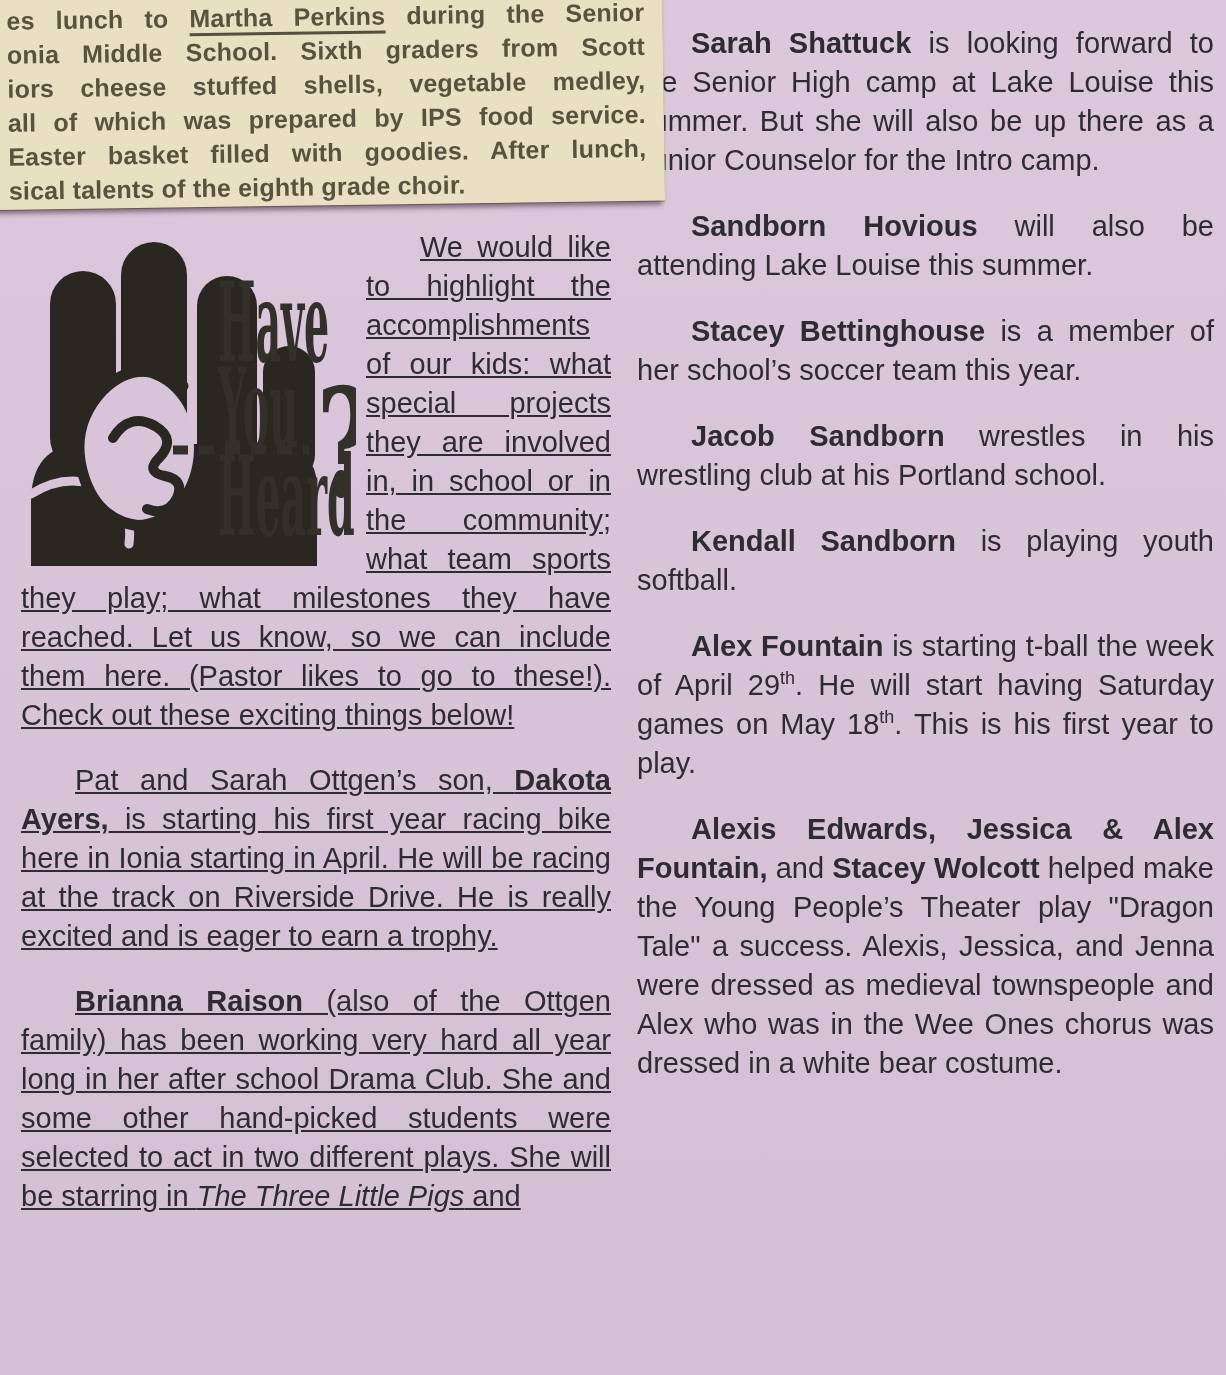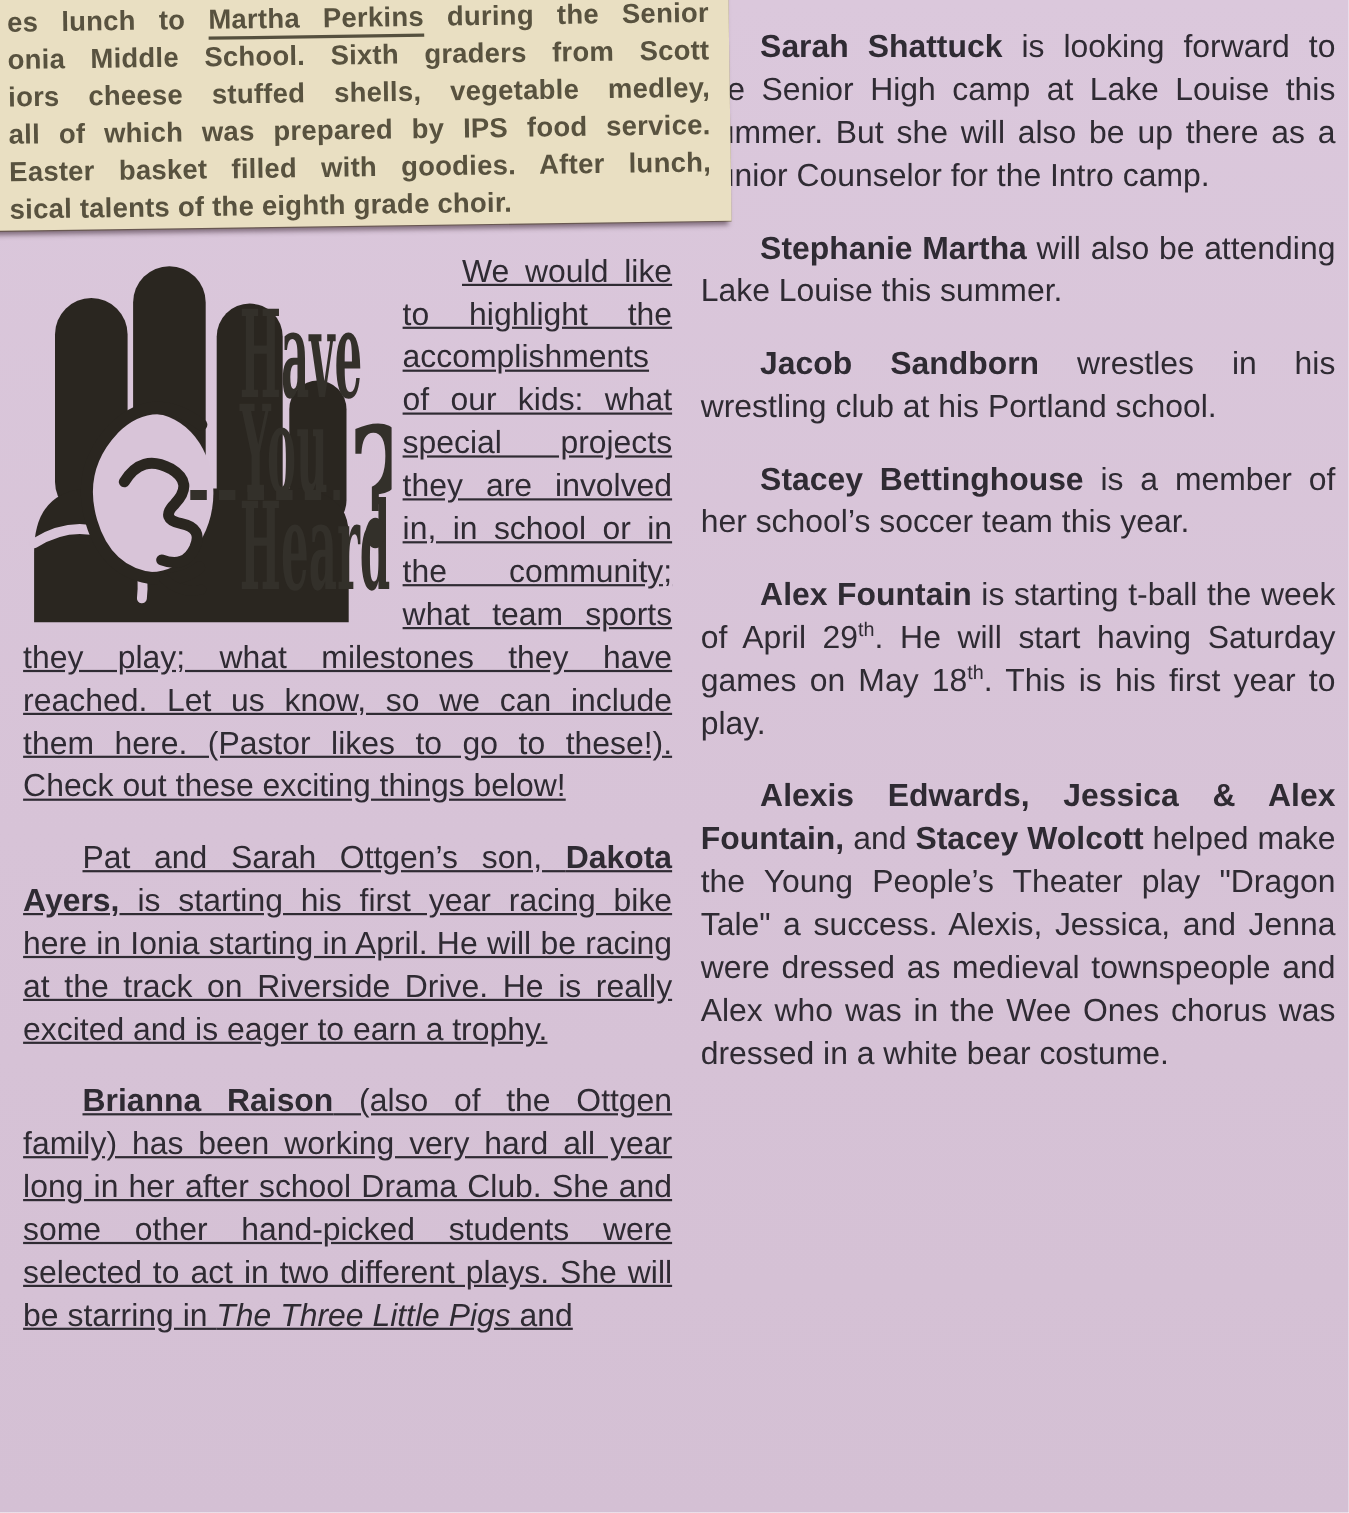--- a/index.html
+++ b/index.html
@@ -78,23 +78,24 @@
       <line x1="152" y1="216" x2="288" y2="216" stroke="#33302a" stroke-width="9" stroke-dasharray="15,11"></line>
     </svg>
   </div>
   <p><span>We would like to highlight the accomplishments of our kids: what special projects they are involved in, in school or in the community; what team sports they play; what milestones they have reached. Let us know, so we can include them here. (Pastor likes to go to these!). Check out these exciting things below!</span></p>
   <p><span>Pat and Sarah Ottgen’s son, </span><span class="b">Dakota Ayers,</span><span> is starting his first year racing bike here in Ionia starting in April. He will be racing at the track on Riverside Drive. He is really excited and is eager to earn a trophy.</span></p>
   <p><span class="b">Brianna Raison</span><span> (also of the Ottgen family) has been working very hard all year long in her after school Drama Club. She and some other hand-picked students were selected to act in two different plays. She will be starring in </span><span class="i">The Three Little Pigs</span><span> and</span></p>
 </section>
 
 <section class="col col-right">
   <p><span class="b">Sarah Shattuck</span><span> is looking forward to the Senior High camp at Lake Louise this summer. But she will also be up there as a Junior Counselor for the Intro camp.</span></p>
-  <p><span class="b">Stephanie Martha</span><span> will also be attending Lake Louise this summer.</span></p>
+  <p><span class="b">Sandborn Hovious</span><span> will also be attending Lake Louise this summer.</span></p>
+  <p><span class="b">Stacey Bettinghouse</span><span> is a member of her school’s soccer team this year.</span></p>
   <p><span class="b">Jacob Sandborn</span><span> wrestles in his wrestling club at his Portland school.</span></p>
-  <p><span class="b">Stacey Bettinghouse</span><span> is a member of her school’s soccer team this year.</span></p>
+  <p><span class="b">Kendall Sandborn</span><span> is playing youth softball.</span></p>
   <p><span class="b">Alex Fountain</span><span> is starting t-ball the week of April 29</span><span class="sup">th</span><span>. He will start having Saturday games on May 18</span><span class="sup">th</span><span>. This is his first year to play.</span></p>
   <p><span class="b">Alexis Edwards, Jessica &amp; Alex Fountain,</span><span> and </span><span class="b">Stacey Wolcott</span><span> helped make the Young People’s Theater play "Dragon Tale" a success. Alexis, Jessica, and Jenna were dressed as medieval townspeople and Alex who was in the Wee Ones chorus was dressed in a white bear costume.</span></p>
 </section>
 
 <div class="clipping">
   <div class="clip-line"><span>es lunch to </span><span class="u">Martha Perkins</span><span> during the Senior</span></div>
   <div class="clip-line"><span>onia Middle School. Sixth graders from Scott</span></div>
   <div class="clip-line"><span>iors cheese stuffed shells, vegetable medley,</span></div>
   <div class="clip-line"><span>all of which was prepared by IPS food service.</span></div>
   <div class="clip-line"><span>Easter basket filled with goodies. After lunch,</span></div>

